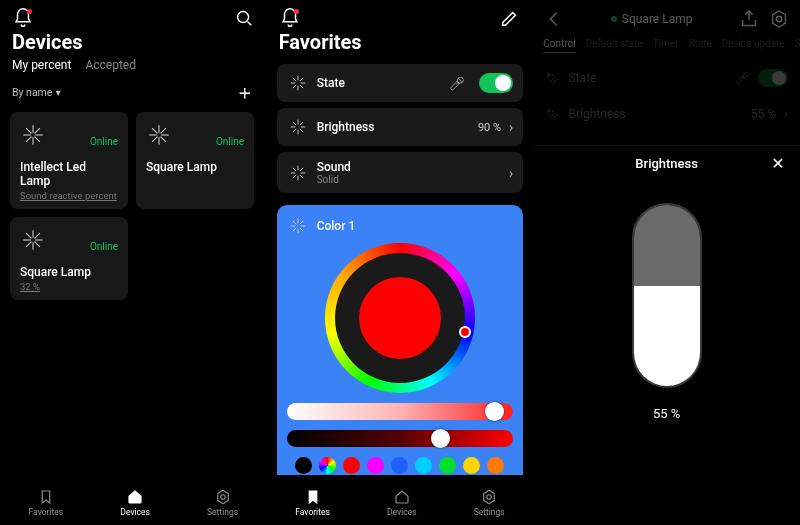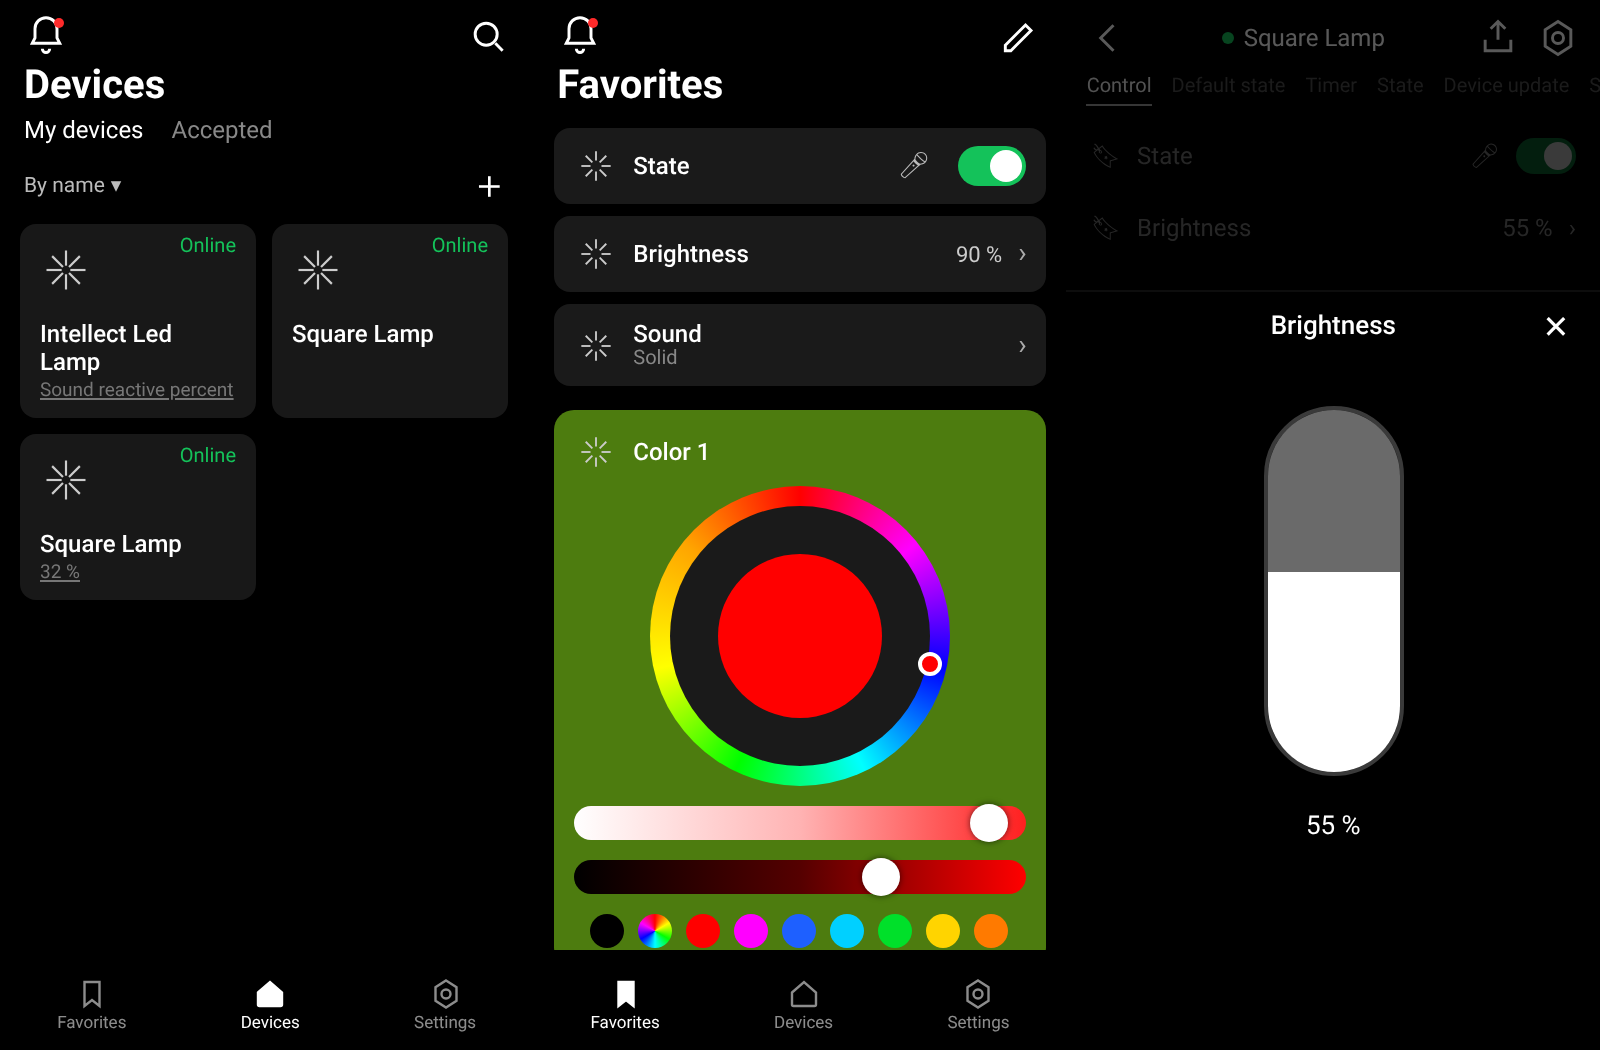--- a/index.html
+++ b/index.html
@@ -20,41 +20,41 @@
   .tabs-row { display: flex; gap: 14px; padding: 0 12px; font-size: 12px; }
   .tabs-row .tab { color: #888; padding-bottom: 4px; cursor: pointer; }
   .tabs-row .tab.active { color: #fff; }
   .sort-row { display: flex; align-items: center; padding: 6px 12px 4px 12px; }
   .sort-label { font-size: 10.5px; color: #bbb; display: flex; align-items: center; gap: 3px; }
   .sort-row .spacer { flex: 1; }
   .plus { font-size: 20px; color: #fff; line-height: 1; cursor: pointer; }
 
   .devices-grid { display: flex; flex-wrap: wrap; gap: 8px; padding: 6px 10px; }
   .device-card { width: 118px; background: #181818; border-radius: 8px; padding: 10px 10px 8px 10px; position: relative; }
-  .device-card .status { position: absolute; top: 6px; right: 10px; font-size: 10px; color: #14c25a; }
+  .device-card .status { position: absolute; top: 24px; right: 10px; font-size: 10px; color: #14c25a; }
   .sunburst { width: 26px; height: 26px; margin-bottom: 12px; }
   .device-name { font-size: 12px; font-weight: 500; margin-bottom: 2px; }
   .device-sub { font-size: 9.5px; color: #777; text-decoration: underline; }
 
   
   .settings-list { padding: 6px 10px; display: flex; flex-direction: column; gap: 6px; }
   .set-row { background: #1a1a1a; border-radius: 8px; padding: 8px 10px; display: flex; align-items: center; gap: 8px; }
   .set-icon { width: 22px; height: 22px; flex: none; display:flex;align-items:center;justify-content:center; }
   .set-label { font-size: 12px; font-weight: 500; }
   .set-sub { font-size: 10px; color: #888; }
   .set-row .grow { flex: 1; }
   .chev { color: #aaa; font-size: 14px; }
   .val { font-size: 11px; color: #ccc; }
 
   .toggle { width: 34px; height: 20px; background: #14c25a; border-radius: 12px; position: relative; }
   .toggle::after { content: ""; position: absolute; right: 2px; top: 2px; width: 16px; height: 16px; background: #fff; border-radius: 50%; }
   .mic { font-size: 13px; color: #bbb; margin-right:6px; }
 
   
-  .color-card { background: #4d7c0f; border-radius: 10px; margin: 6px 10px 0 10px; padding: 10px; }
+  .color-card { background: #3b82f6; border-radius: 10px; margin: 6px 10px 0 10px; padding: 10px; }
   .color-hdr { display: flex; align-items: center; gap: 8px; margin-bottom: 6px; }
   .wheel-wrap { display: flex; justify-content: center; position: relative; }
   .wheel { width: 150px; height: 150px; border-radius: 50%; background: conic-gradient(red,magenta,blue,cyan,lime,yellow,orange,red); position: relative; }
   .wheel::before { content:""; position:absolute; inset:10px; border-radius:50%; background:#1a1a1a; }
   .wheel-center { position:absolute; inset:34px; border-radius:50%; background:red; }
   .wheel-handle { position:absolute; width:12px;height:12px;border-radius:50%;background:red;border:2px solid #fff; right:4px; top:83px; }
   .slider { height: 17px; border-radius: 10px; margin-top: 10px; position: relative; }
   .slider .knob { position:absolute; top:-1px; width:19px;height:19px;border-radius:50%;background:#fff; box-shadow:0 0 3px rgba(0,0,0,.6); }
   .slider1 { background: linear-gradient(90deg,#fff,#ffb3b3,#ff2020); }
   .slider2 { background: linear-gradient(90deg,#000,#550000,#ff0000); }
@@ -110,21 +110,21 @@
       <div class="spacer"></div>
       <div class="icon-btn stroke-icon">
         <svg viewBox="0 0 24 24">
             <circle cx="11" cy="11" r="6"></circle>
             <path d="m20 20-4-4"></path>
           </svg>
       </div>
     </div>
     <div class="title-lg">Devices</div>
     <div class="tabs-row">
-      <div class="tab active">My devices</div>
+      <div class="tab active">My percent</div>
       <div class="tab">Accepted</div>
     </div>
     <div class="sort-row">
       <div class="sort-label">
         <span>By name</span>
         <span>▾</span>
       </div>
       <div class="spacer"></div>
       <div class="plus">＋</div>
     </div>

